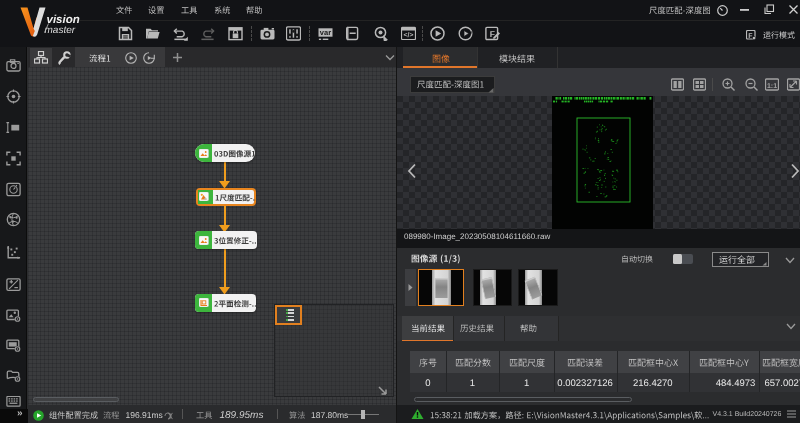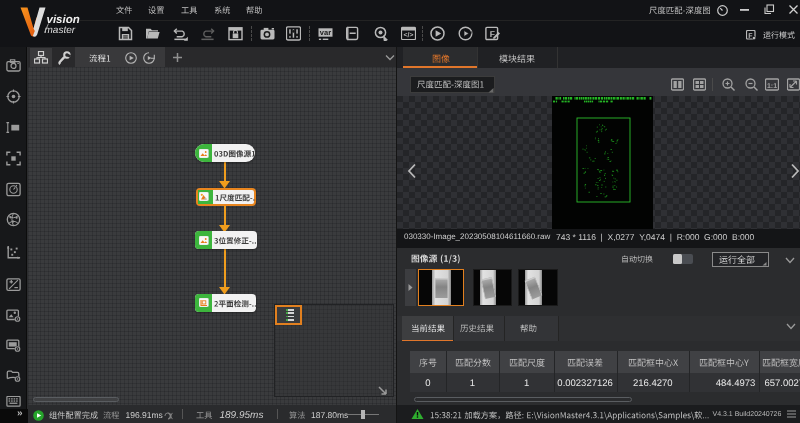--- a/index.html
+++ b/index.html
@@ -405,22 +405,21 @@
 <svg class="ab" style="left:765.0px;top:78.0px" width="14" height="13">
       <rect x="0.5" y="1" width="13" height="11" rx="1" fill="none" stroke="#a2a2a2" stroke-width="1.3"></rect>
       <text x="7" y="9.5" text-anchor="middle" font-size="7" font-weight="bold" fill="#a2a2a2" font-family="Liberation Sans">1:1</text>
     </svg>
 <svg class="ab" style="left:787.0px;top:78.0px" width="13" height="13">
       <rect x="0.5" y="1" width="12" height="11" rx="1" fill="none" stroke="#a2a2a2" stroke-width="1.3"></rect>
       <path d="M3 9.5 L9.5 3 M9.5 3 H6 M9.5 3 V6.5 M3 9.5 H6.5 M3 9.5 V6" stroke="#a2a2a2" stroke-width="1.2" fill="none"></path>
     </svg>
 <div class="ab" style="left:397px;top:95.5px;width:403px;height:152.5px;background:#242528;background-image:conic-gradient(#2f3034 25%,#242528 0 50%,#2f3034 0 75%,#242528 0);background-size:12px 12px"></div>
 <div class="ab" style="left:397px;top:229px;width:403px;height:19px;background:#141517"></div>
-<div class="lat" style="left:404.0px;top:231.8px;font-size:8.0px;color:#cfcfcf;font-weight:normal;">030330-Image_20230508104611660.raw</div>
-<div class="lat" style="left:556.0px;top:231.8px;font-size:8.5px;color:#cfcfcf;font-weight:normal;">743 * 1116&nbsp;&nbsp;|&nbsp;&nbsp;X,0277&nbsp;&nbsp;Y,0474&nbsp;&nbsp;|&nbsp;&nbsp;R:000&nbsp;&nbsp;G:000&nbsp;&nbsp;B:000</div>
+<div class="lat" style="left:404.0px;top:231.8px;font-size:8.0px;color:#cfcfcf;font-weight:normal;">089980-Image_20230508104611660.raw</div>
 <svg class="ab" style="left:552.0px;top:96.0px" width="101" height="133">
       <rect x="0" y="0" width="101" height="133" fill="#020302"></rect>
       <rect x="3.5" y="1.0" width="2.2" height="2.6" fill="#24b524"></rect>
       <rect x="6.5" y="1.0" width="1.1" height="2.6" fill="#24b524"></rect>
       <rect x="8.0" y="1.0" width="1.1" height="2.6" fill="#24b524"></rect>
       <rect x="11.0" y="1.0" width="1.5" height="2.6" fill="#24b524"></rect>
       <rect x="13.0" y="1.0" width="2.2" height="2.6" fill="#24b524"></rect>
       <rect x="16.0" y="1.0" width="1.5" height="2.6" fill="#24b524"></rect>
       <rect x="18.0" y="1.0" width="2.2" height="2.6" fill="#24b524"></rect>
       <rect x="22.5" y="1.0" width="1.1" height="2.6" fill="#24b524"></rect>

